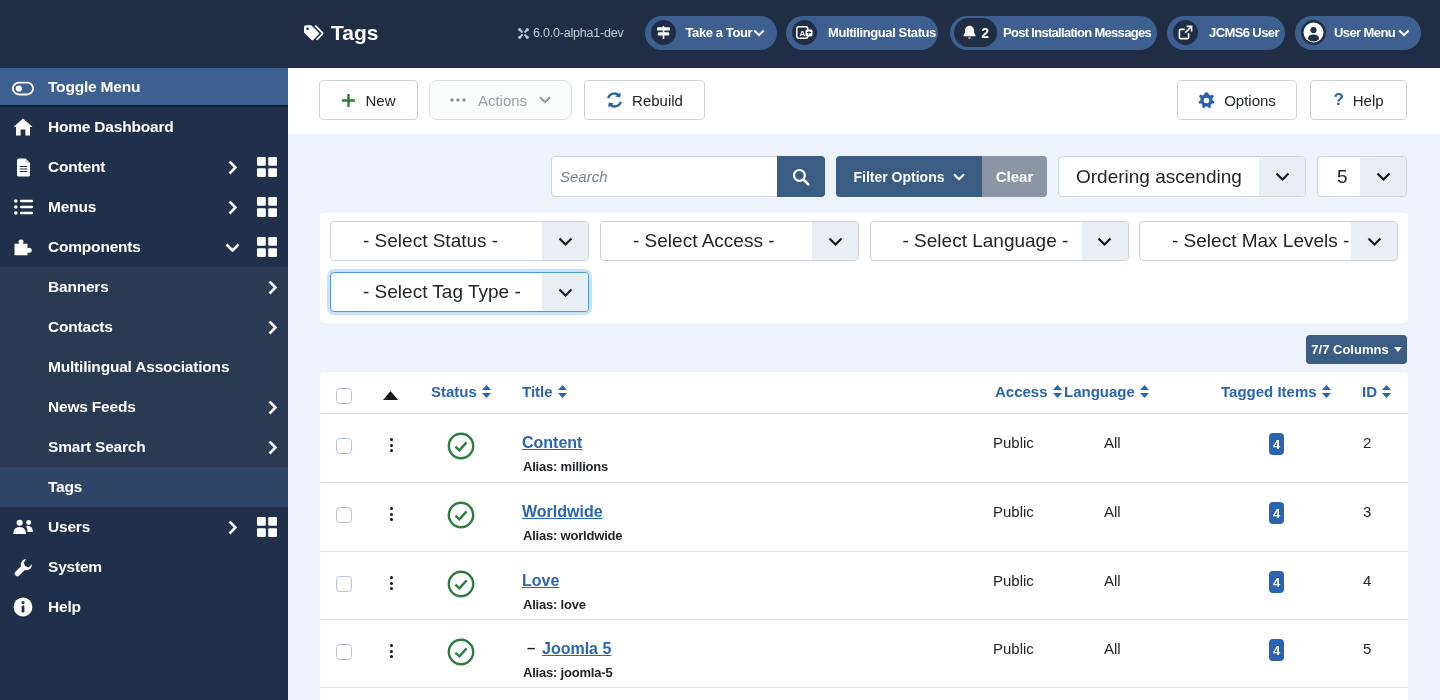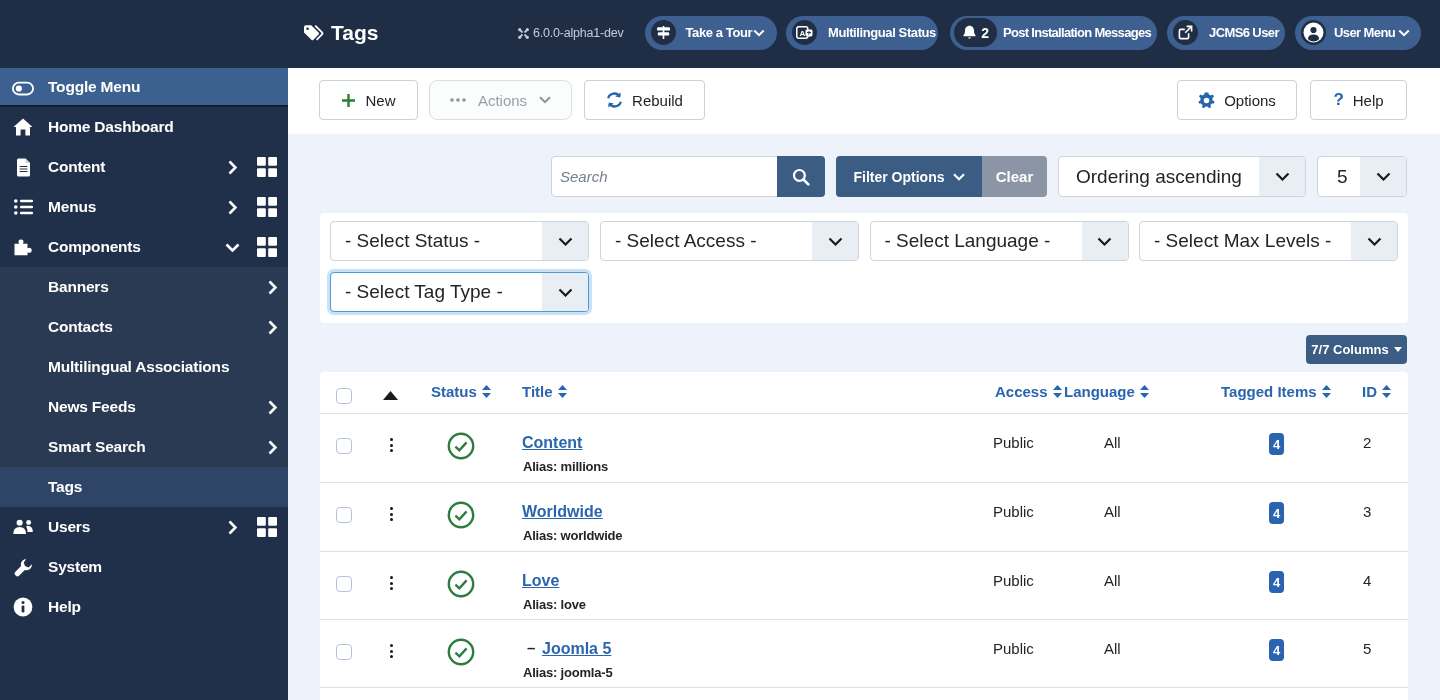--- a/index.html
+++ b/index.html
@@ -43,21 +43,21 @@
 
   
   .srow { position:absolute; top:156px; height:41px; }
   #searchbox { left:551px; width:227px; background:#fff; border:1px solid #ced3d9; border-radius:4px 0 0 4px; color:#75808c; font-style:italic; font-size:15px; display:flex; align-items:center; padding-left:8px; }
   #searchbtn { left:777px; width:48px; background:#3b5c83; border-radius:0 4px 4px 0; display:flex; align-items:center; justify-content:center; }
   #filterbtn { left:836px; width:146px; background:#3b5c83; border-radius:4px 0 0 4px; color:#fff; font-size:14px; font-weight:700; display:flex; align-items:center; justify-content:center; gap:8px; }
   #clearbtn { left:982px; width:65px; background:#8b95a5; border-radius:0 4px 4px 0; color:#fff; font-size:15px; font-weight:700; display:flex; align-items:center; justify-content:center; }
 
   
   .sel { position:absolute; background:#fff; border:1px solid #ced3d9; border-radius:4px; font-size:19px; color:#212529; }
-  .sel .st { position:absolute; left:14px; top:0; bottom:0; display:flex; align-items:center; white-space:nowrap; }
+  .sel .st { position:absolute; left:32px; top:0; bottom:0; display:flex; align-items:center; white-space:nowrap; }
   .sel .gz { position:absolute; right:0; top:0; bottom:0; width:46px; background:#e9edf4; border-radius:0 3px 3px 0; display:flex; align-items:center; justify-content:center; }
 
   
   #fcard { position:absolute; left:320px; top:213px; width:1088px; height:110px; background:#fff; border-radius:4px; }
 
   
   #colbtn { position:absolute; left:1306px; top:335px; width:101px; height:29px; background:#3b5c83; border-radius:4px; color:#fff; font-size:13px; font-weight:700; display:flex; align-items:center; justify-content:center; gap:5px; }
 
   
   #tcard { position:absolute; left:320px; top:372px; width:1088px; height:328px; background:#fff; border-radius:4px 4px 0 0; }

